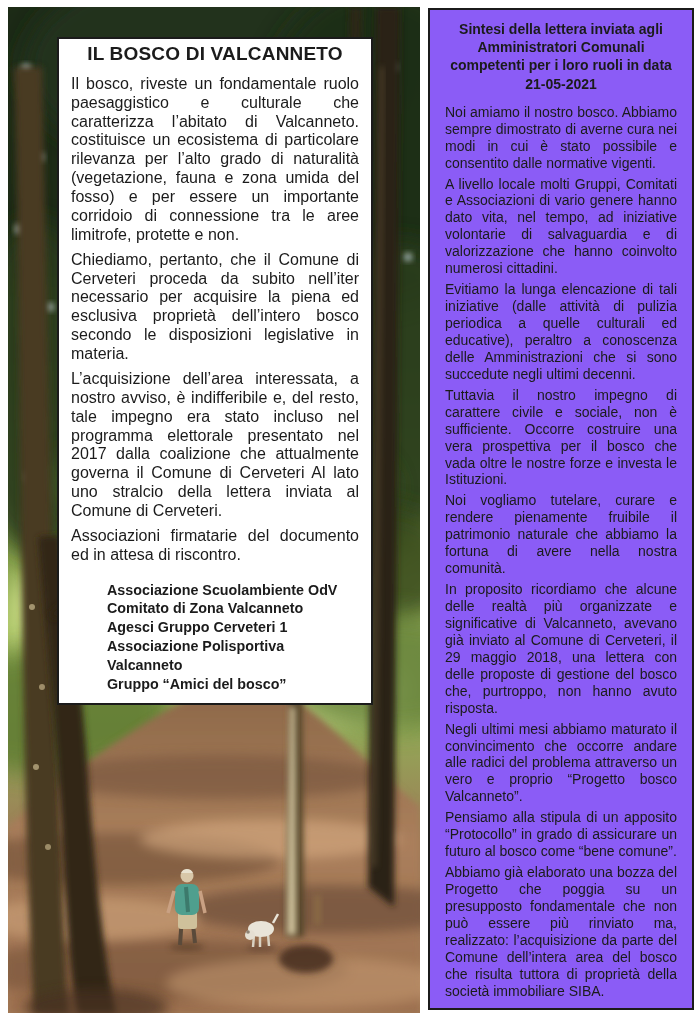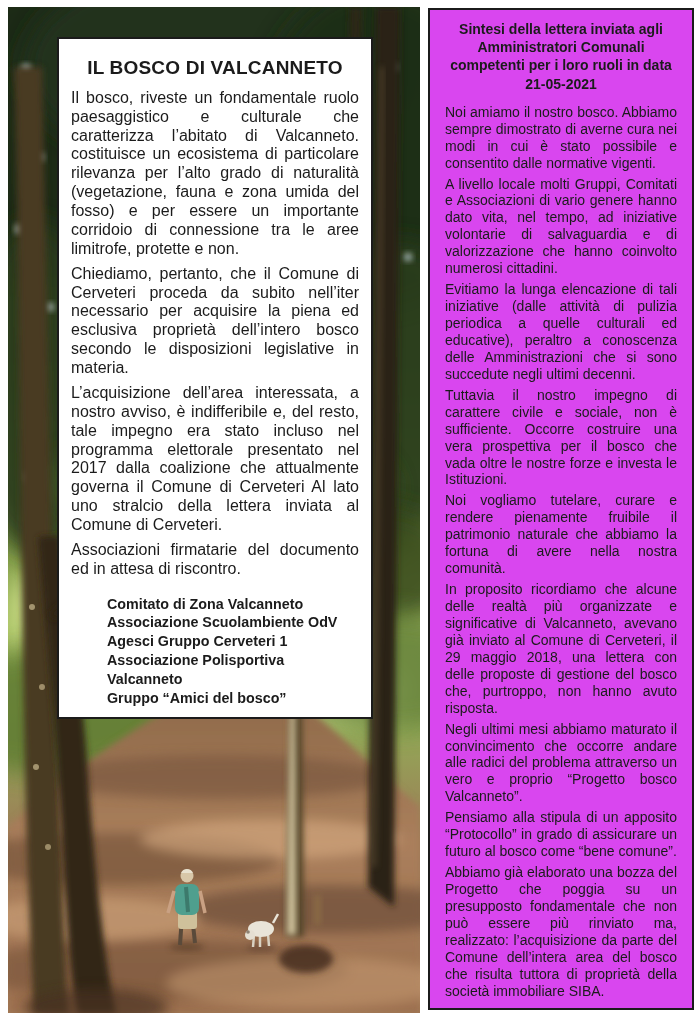--- a/index.html
+++ b/index.html
@@ -9,33 +9,33 @@
     font-family:"Liberation Sans", sans-serif;
     color:#1b1b1b;
     -webkit-font-smoothing:antialiased;
   }
   .photo{
     position:absolute;left:8px;top:7px;width:412px;height:1006px;display:block;
   }
   .overlay-box{
     position:absolute;left:57px;top:37px;width:316px;box-sizing:border-box;
     background:#ffffff;border:2px solid #1b1b1b;
-    padding:15px 12px 9px 12px;
+    padding:1px 12px 9px 12px;
   }
   .overlay-title{
     font-weight:bold;text-align:center;font-size:19px;line-height:1.25;
     margin:2px 0 9px 0;letter-spacing:0.2px;
   }
   .overlay-box p{
     margin:0 0 6px 0;font-size:16px;line-height:1.18;text-align:justify;
   }
   .overlay-box p:last-child{margin-bottom:16px;}
   .letter-box{
     position:absolute;left:428px;top:8px;width:266px;height:1002px;box-sizing:border-box;
-    background:#d946ef;border:2px solid #1b1b1b;
+    background:#8b5cf6;border:2px solid #1b1b1b;
     padding:8px 11px;overflow:hidden;
   }
   .letter-title{
     font-weight:bold;text-align:center;font-size:14px;line-height:1.3;
     margin:2px 0 11px 0;
   }
   .letter-box p{
     margin:4px;font-size:14px;line-height:1.21;text-align:justify;
   }
   .b{font-weight:normal;}
@@ -183,22 +183,22 @@
 
 <div class="overlay-box">
   <div class="overlay-title">IL BOSCO DI VALCANNETO</div>
   <div>
       <p><span>Il bosco, riveste un fondamentale ruolo paesaggistico e culturale che caratterizza l’abitato di Valcanneto. costituisce un ecosistema di particolare rilevanza per l’alto grado di naturalità (vegetazione, fauna e zona umida del fosso) e per essere un importante corridoio di connessione tra le aree limitrofe, protette e non.</span></p>
       <p><span class="b">Chiediamo, pertanto, che il Comune di Cerveteri proceda da subito nell’iter necessario per acquisire la piena ed esclusiva proprietà dell’intero bosco secondo le disposizioni legislative in materia.</span></p>
       <p><span>L’acquisizione dell’area interessata, a nostro avviso, è indifferibile e, del resto, tale impegno era stato incluso nel programma elettorale presentato nel 2017 dalla coalizione che attualmente governa il Comune di Cerveteri Al lato uno stralcio della lettera inviata al Comune di Cerveteri.</span></p>
       <p><span>Associazioni firmatarie del documento ed in attesa di riscontro.</span></p>
     </div>
   <div class="sigs">
+      <div class="sig">Associazione Scuolambiente OdV</div>
       <div class="sig">Comitato di Zona Valcanneto</div>
-      <div class="sig">Associazione Scuolambiente OdV</div>
       <div class="sig">Agesci Gruppo Cerveteri 1</div>
       <div class="sig">Associazione Polisportiva Valcanneto</div>
       <div class="sig">Gruppo “Amici del bosco”</div>
     </div>
 </div>
 
 <div class="letter-box">
   <div class="letter-title"><span>Sintesi della lettera inviata agli</span><br><span>Amministratori  Comunali</span><br><span>competenti per i loro ruoli in data</span><br><span>21-05-2021</span></div>
   <div>
       <p><span>Noi amiamo il nostro bosco. Abbiamo sempre dimostrato di averne cura nei modi in cui è stato possibile e consentito dalle normative vigenti.</span></p>

